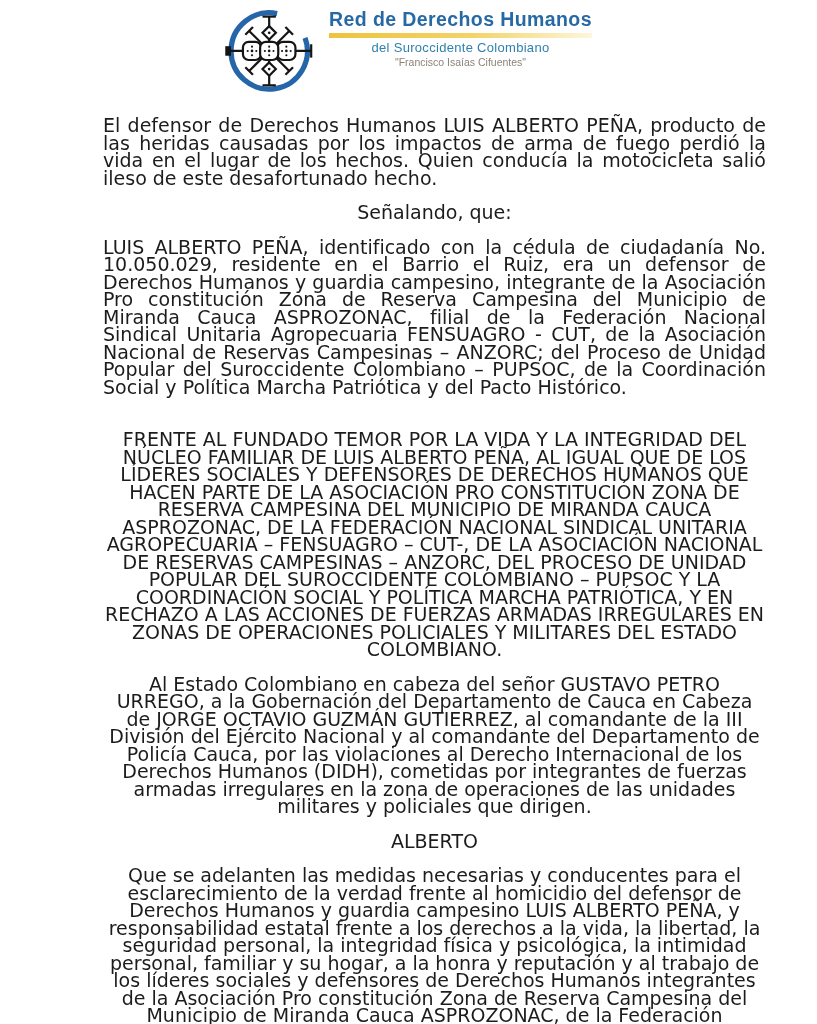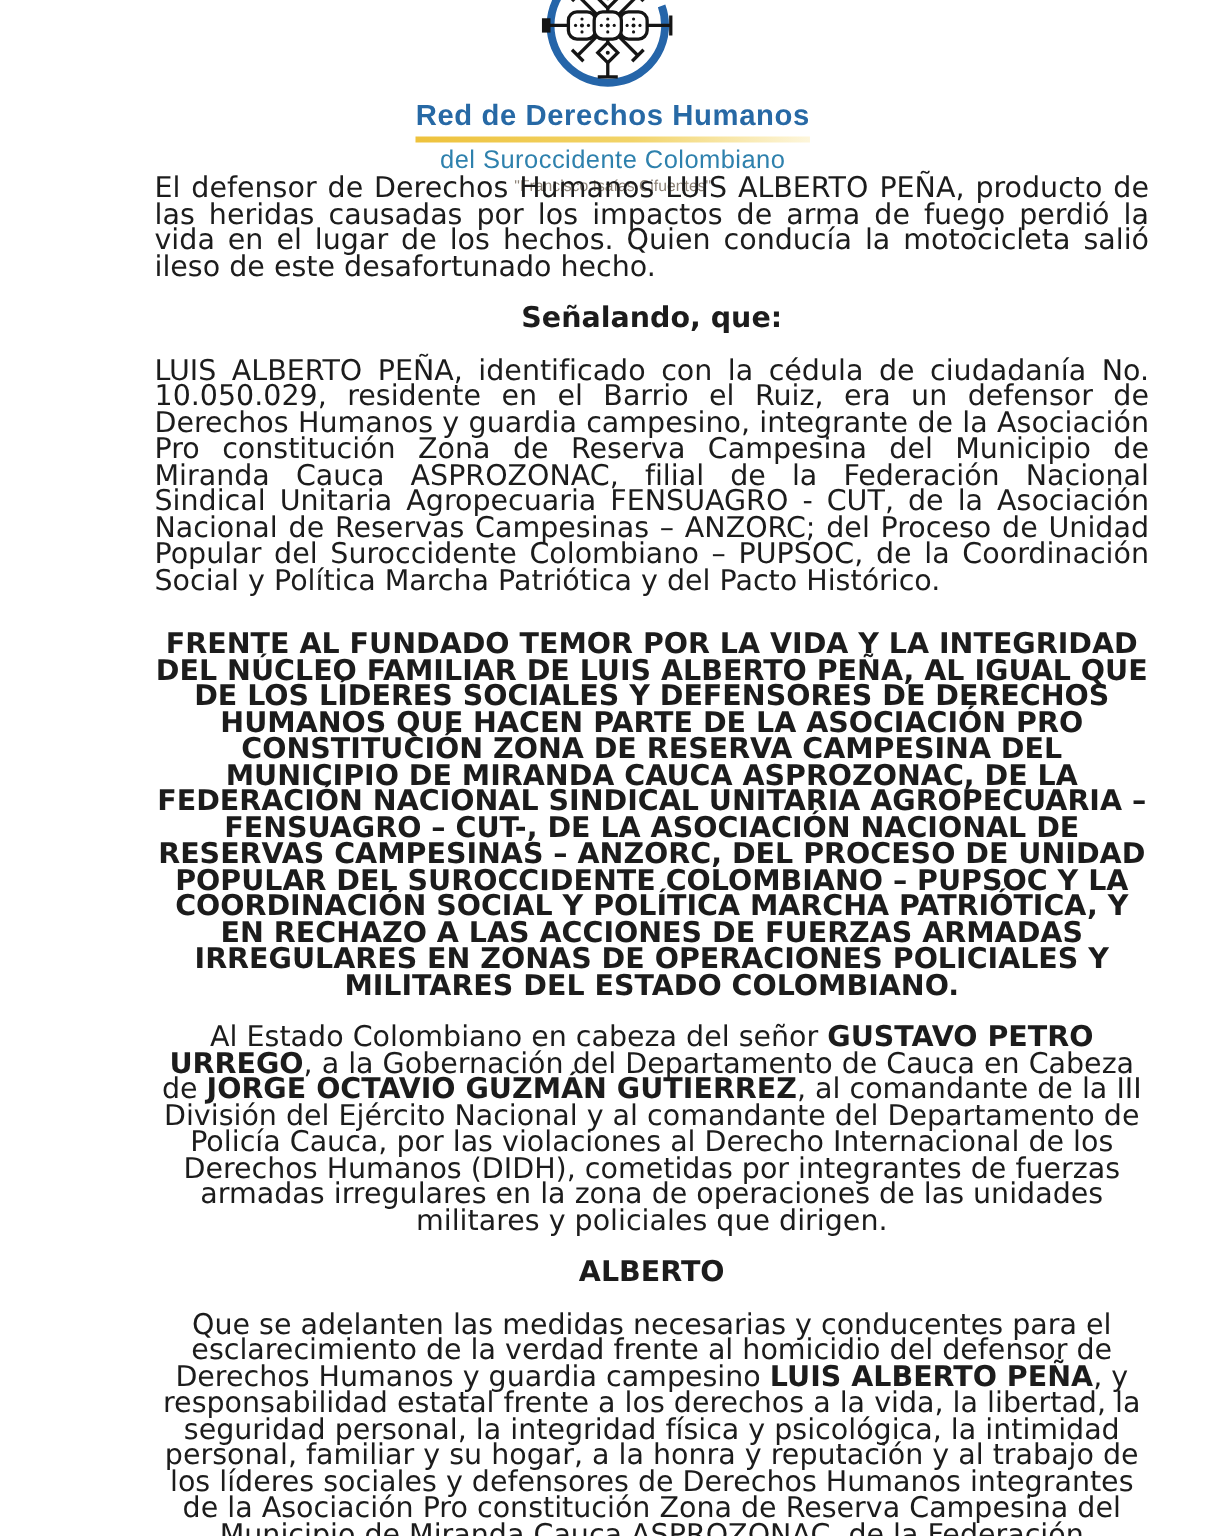--- a/index.html
+++ b/index.html
@@ -4,53 +4,53 @@
 <style>
   html,body{margin:0;padding:0;background:#ffffff;}
   body{
     width:817px;height:1024px;overflow:hidden;position:relative;
     font-family:"DejaVu Sans","Liberation Sans",sans-serif;
     color:var(--text-color,#1c1c1c);
     -webkit-font-smoothing:antialiased;
   }
   
   header{
-    display:flex;justify-content:center;align-items:center;
-    padding-top:8px;gap:8px;height:88px;flex-direction:column;
+    display:flex;justify-content:center;
+    padding-top:8px;gap:8px;height:88px;
   }
   .emblem-wrap{width:96px;height:84px;flex:0 0 auto;}
   .org-text{display:flex;flex-direction:column;align-items:center;}
   .org-line1{
     font-family:"Liberation Sans",sans-serif;
     font-size:19.5px;font-weight:bold;letter-spacing:.4px;
     color:var(--title-blue,#2769a5);white-space:nowrap;
   }
   .gold-bar{
     width:100%;height:4.5px;margin:2px 0 2px;
     background:linear-gradient(to right,var(--gold,#eec23c) 0%,#f2d469 55%,#fdf6dc 100%);
   }
   .org-line2{
     font-family:"Liberation Sans",sans-serif;
-    font-size:17px;font-weight:500;letter-spacing:.3px;
+    font-size:13px;font-weight:500;letter-spacing:.3px;
     color:var(--subtitle-teal,#2e81ad);white-space:nowrap;
   }
   .org-tagline{
     font-family:"Liberation Sans",sans-serif;
     font-size:10.5px;color:var(--tagline-gray,#8d8377);margin-top:1px;
   }
   
   main{
     padding:4px 51px 0 103px;
     font-size:19px;line-height:17.5px;
   }
   p.para{margin:17px 0;}
   p.align-justify{text-align:justify;text-justify:inter-word;}
   p.align-center{text-align:center;}
-  p.gap-lg{margin-top:25px;}
-  .b{font-weight:bold;text-align:right;}
+  p.gap-lg{margin-top:35px;}
+  .b{font-weight:normal;text-align:right;}
 </style>
 </head>
 <body style="--title-blue: #2769a5; --subtitle-teal: #2e81ad; --tagline-gray: #8d8377; --gold: #eec23c; --text-color: #1c1c1c;">
 
 <header>
   <div class="emblem-wrap">
     <svg viewBox="0 0 100 88" width="96" height="84" aria-hidden="true">
 
       <path d="M 83.6 31.3 A 40 40 0 1 1 54.3 5.9" fill="none" stroke="#2565a9" stroke-width="5.5" stroke-linecap="butt"></path>
 

